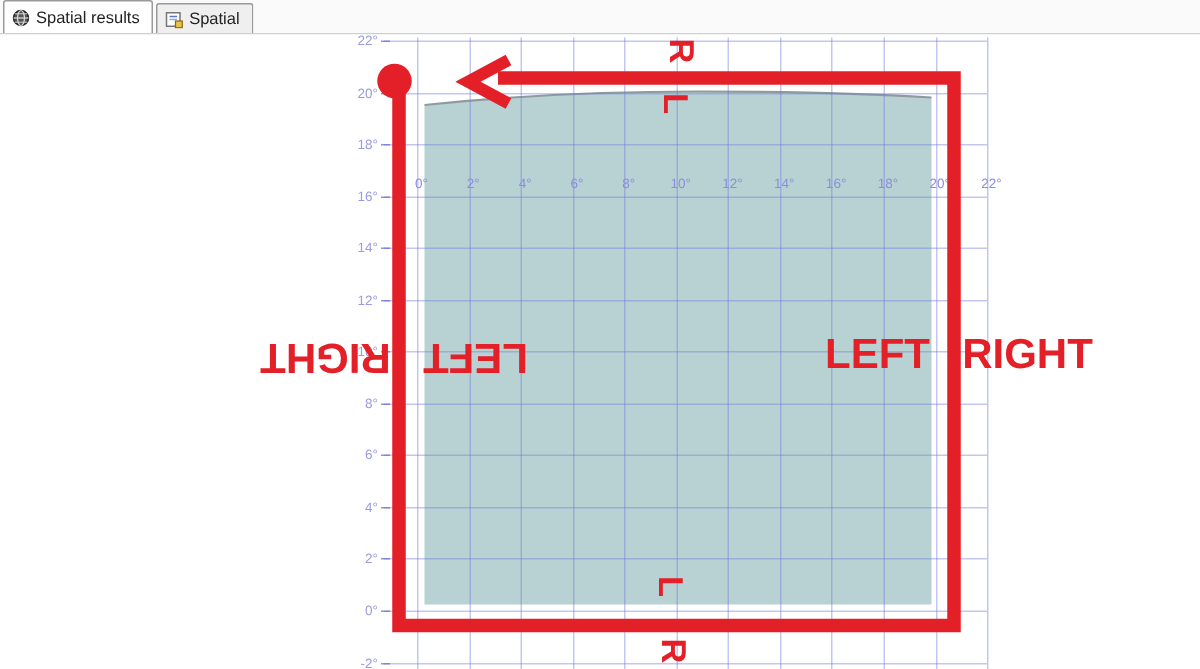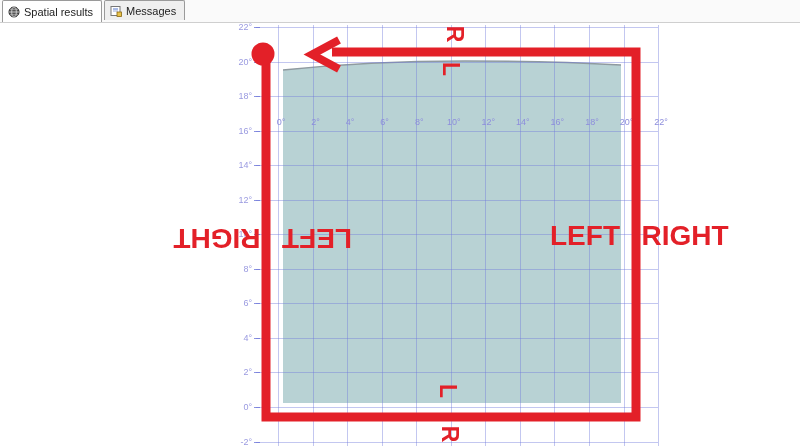--- a/index.html
+++ b/index.html
@@ -1,21 +1,21 @@
 <!DOCTYPE html>
 <html><head>
 <meta charset="utf-8">
 <style>
   html,body{margin:0;padding:0;}
   body{width:800px;height:446px;overflow:hidden;background:#ffffff;
        font-family:"Liberation Sans", sans-serif;position:relative;}
 
   
   .tabbar{position:absolute;left:0;top:0;width:800px;height:22px;
-          background:#fafafa;border-bottom:1px solid #cfcfcf;display:flex;}
+          background:#fafafa;border-bottom:1px solid #cfcfcf;display:flex;align-items:flex-end;}
   .tab{display:flex;align-items:center;gap:4px;height:19px;padding:0 8px 0 5px;
        font-size:11px;color:#222;border:1px solid #9a9a9a;border-bottom:none;
        border-radius:2px 2px 0 0;margin-left:2px;background:#efefef;cursor:default;}
   .tab.active{background:#ffffff;height:21px;position:relative;z-index:2;}
   .tab .ticon{width:12px;height:12px;display:inline-block;}
 
   
   .plot{position:absolute;left:0;top:23px;width:800px;height:423px;background:#fff;}
   .layer{position:absolute;left:0;top:0;width:800px;height:446px;pointer-events:none;}
   .gridline{position:absolute;background:rgba(112,122,220,0.42);}
@@ -49,21 +49,21 @@
   </div>
   <div class="tab">
     <span class="ticon">
       <svg viewBox="0 0 12 12" width="12" height="12">
         <rect x="1" y="1.5" width="9" height="9" fill="#fff" stroke="#777" stroke-width="1"></rect>
         <line x1="3" y1="4" x2="8" y2="4" stroke="#5577cc" stroke-width="1"></line>
         <line x1="3" y1="6" x2="8" y2="6" stroke="#99aadd" stroke-width="1"></line>
         <rect x="7" y="7" width="4.5" height="4.5" fill="#e8c24a" stroke="#886611" stroke-width="0.8"></rect>
       </svg>
     </span>
-    <span>Messages</span>
+    <span>Spatial</span>
   </div>
 </div>
 
 <div class="plot">
 
   <svg class="layer" style="top:-23px">
     <path d="M283,70 C340,64 405,61 465,61 C525,61 578,62.5 621,65 L621,403 L283,403 Z" fill="#b8d2d4"></path>
     <path d="M283,70 C340,64 405,61 465,61 C525,61 578,62.5 621,65" fill="none" stroke="#8f9aa0" stroke-width="1.4"></path>
   </svg>
 

